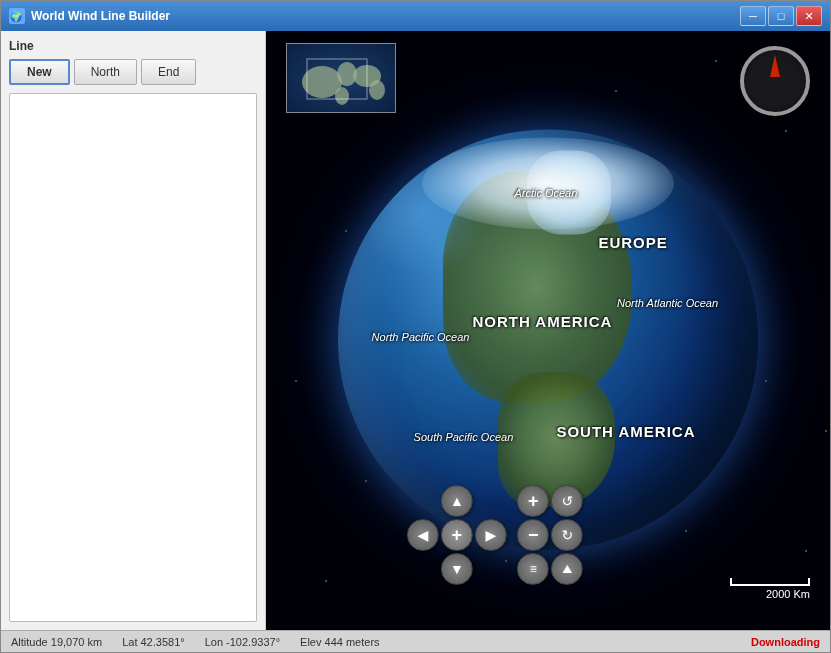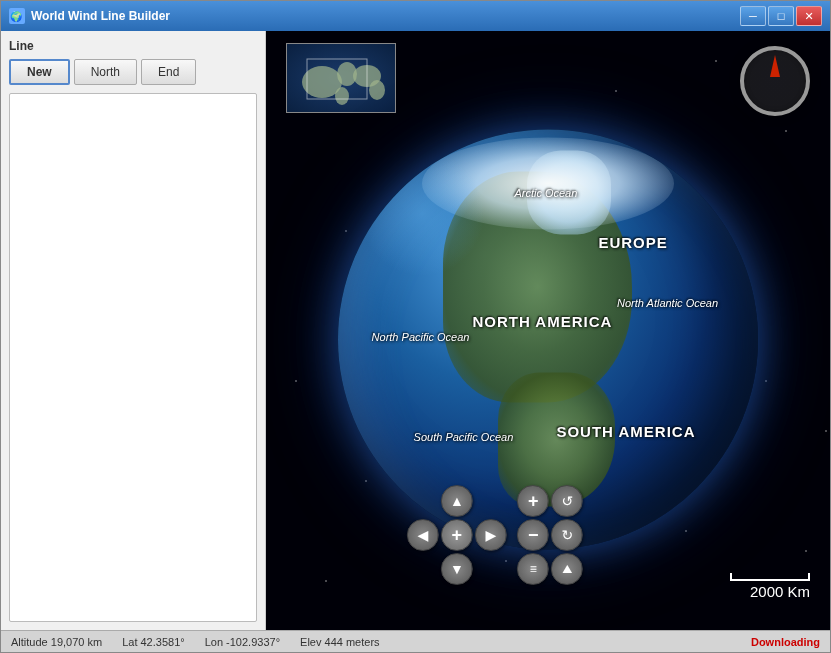--- a/index.html
+++ b/index.html
@@ -344,21 +344,21 @@
     .scale-line {
       width: 80px;
       height: 8px;
       border: 2px solid white;
       border-top: none;
       background: transparent;
     }
 
     .scale-label {
       color: white;
-      font-size: 15px;
+      font-size: 11px;
       margin-top: 2px;
     }
 
     
     .status-bar {
       height: 22px;
       background: #d4d4d4;
       border-top: 1px solid #aaa;
       display: flex;
       align-items: center;

